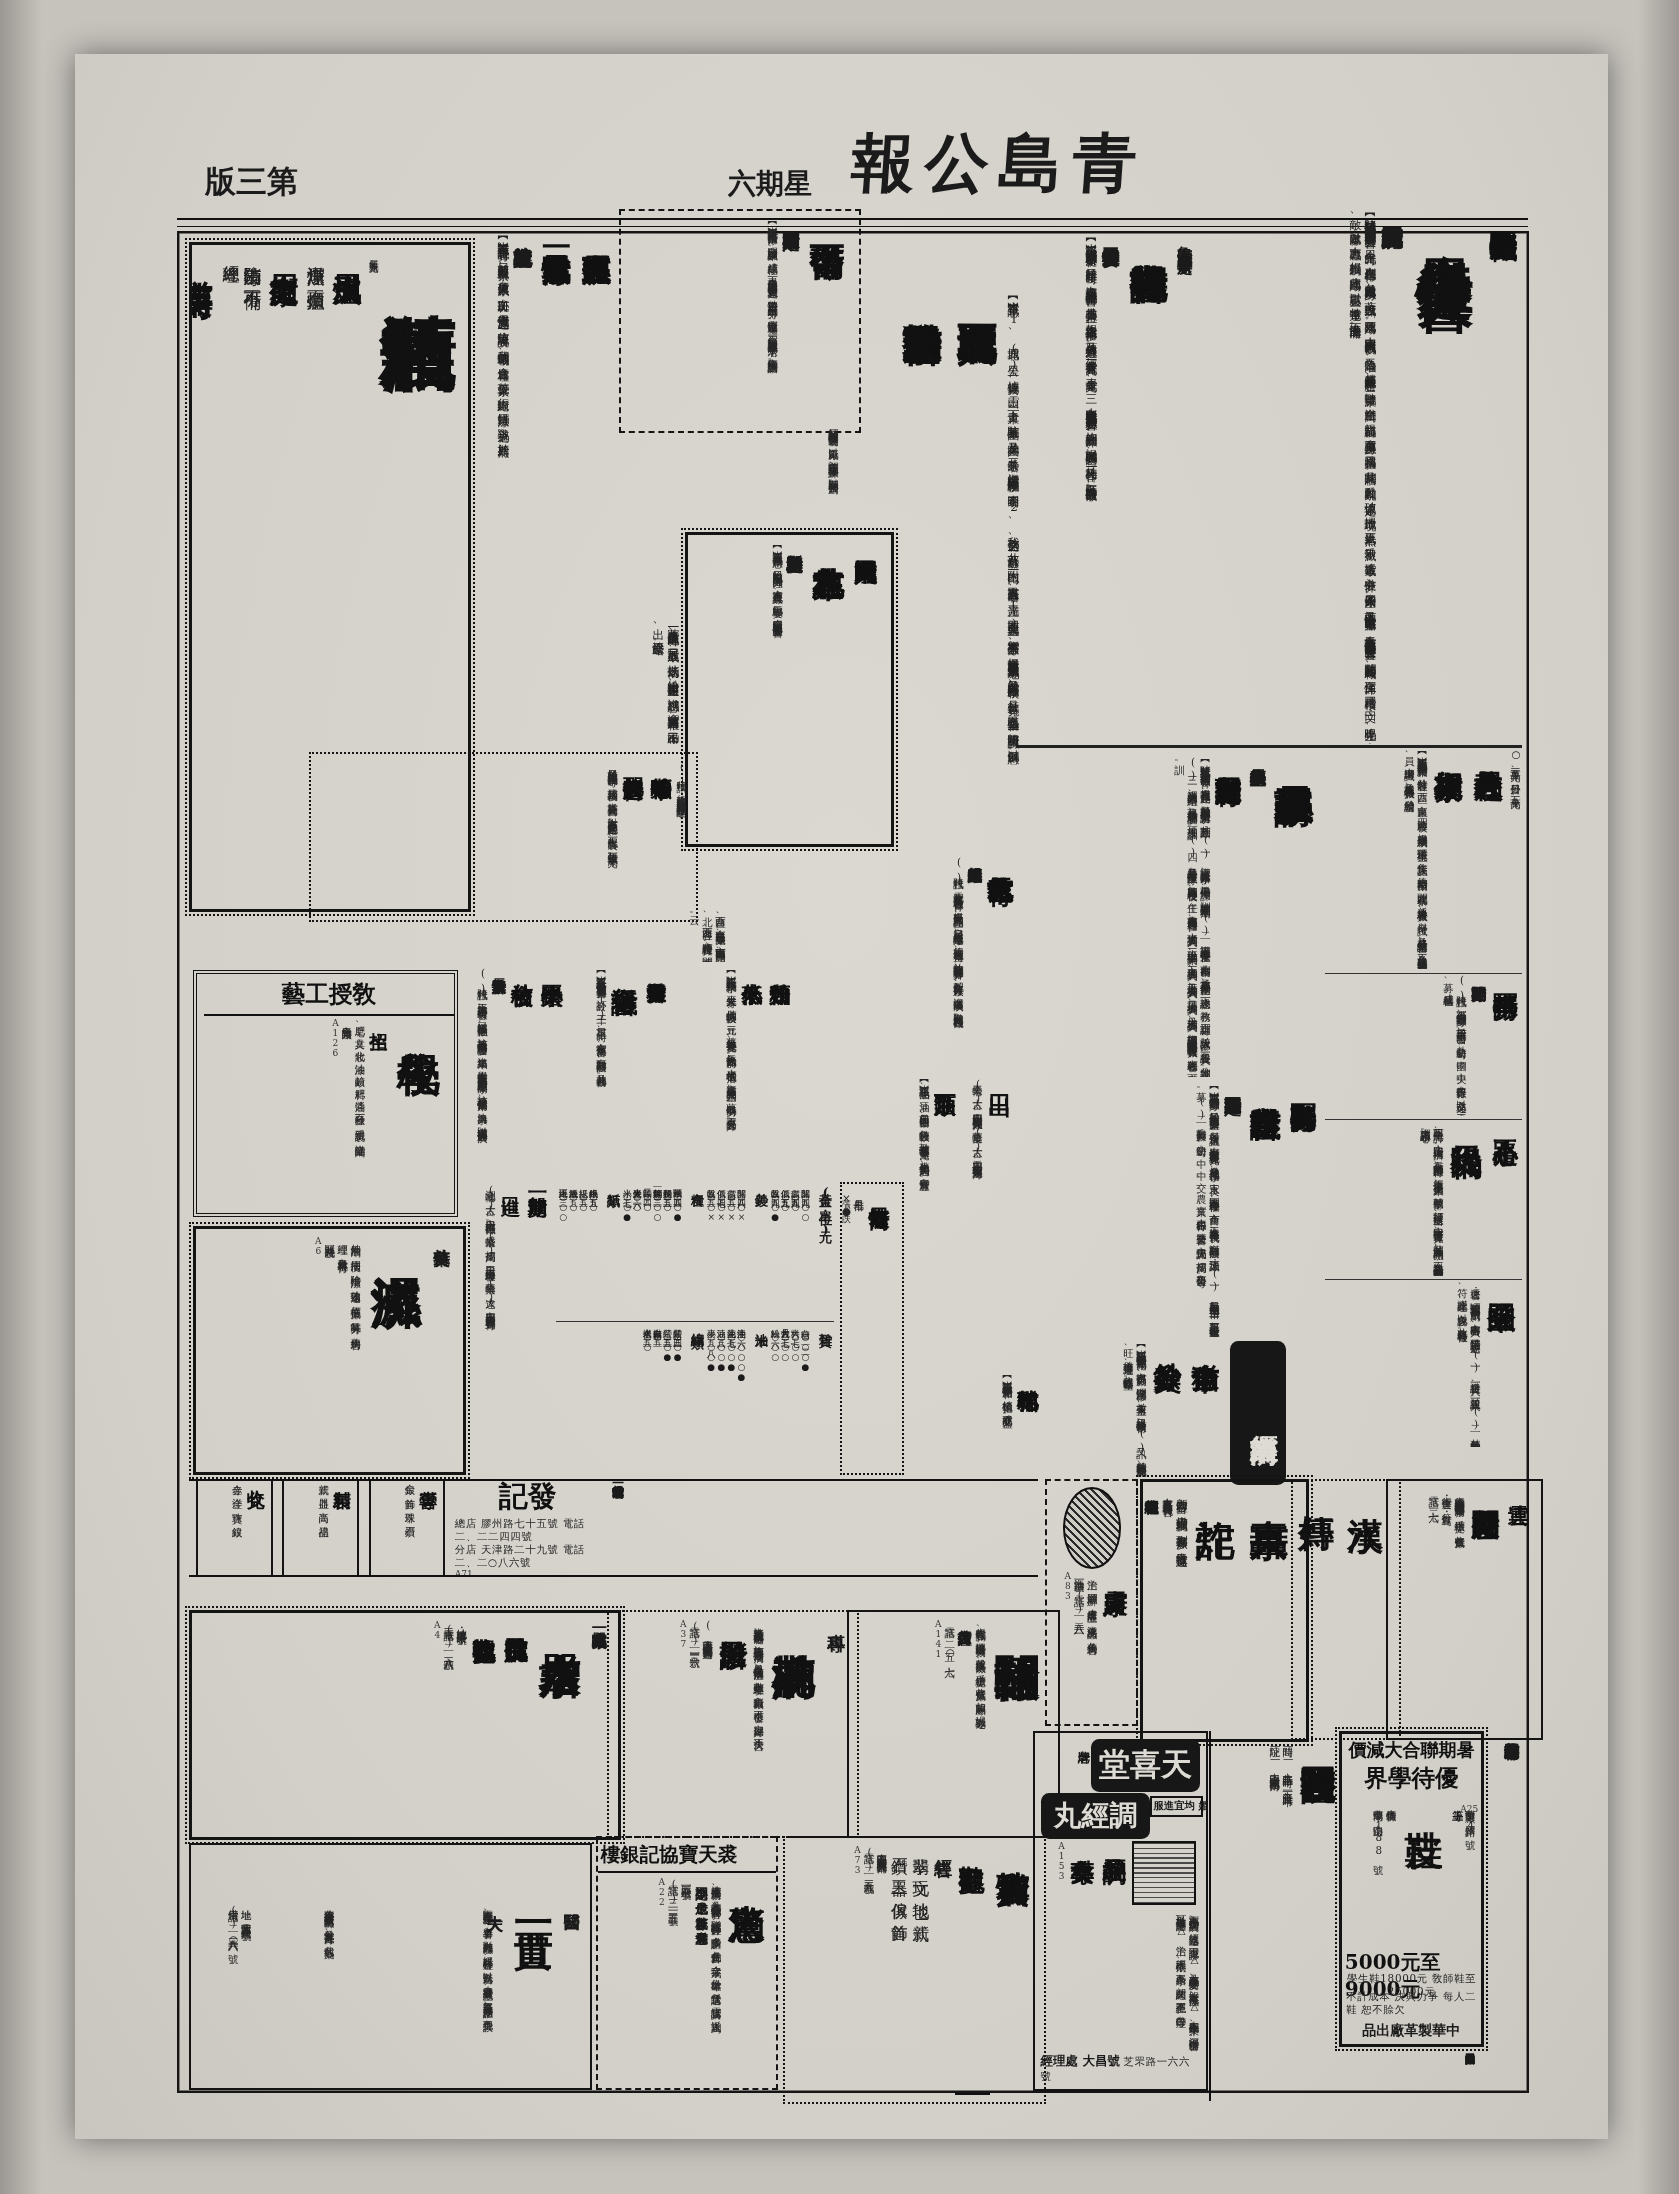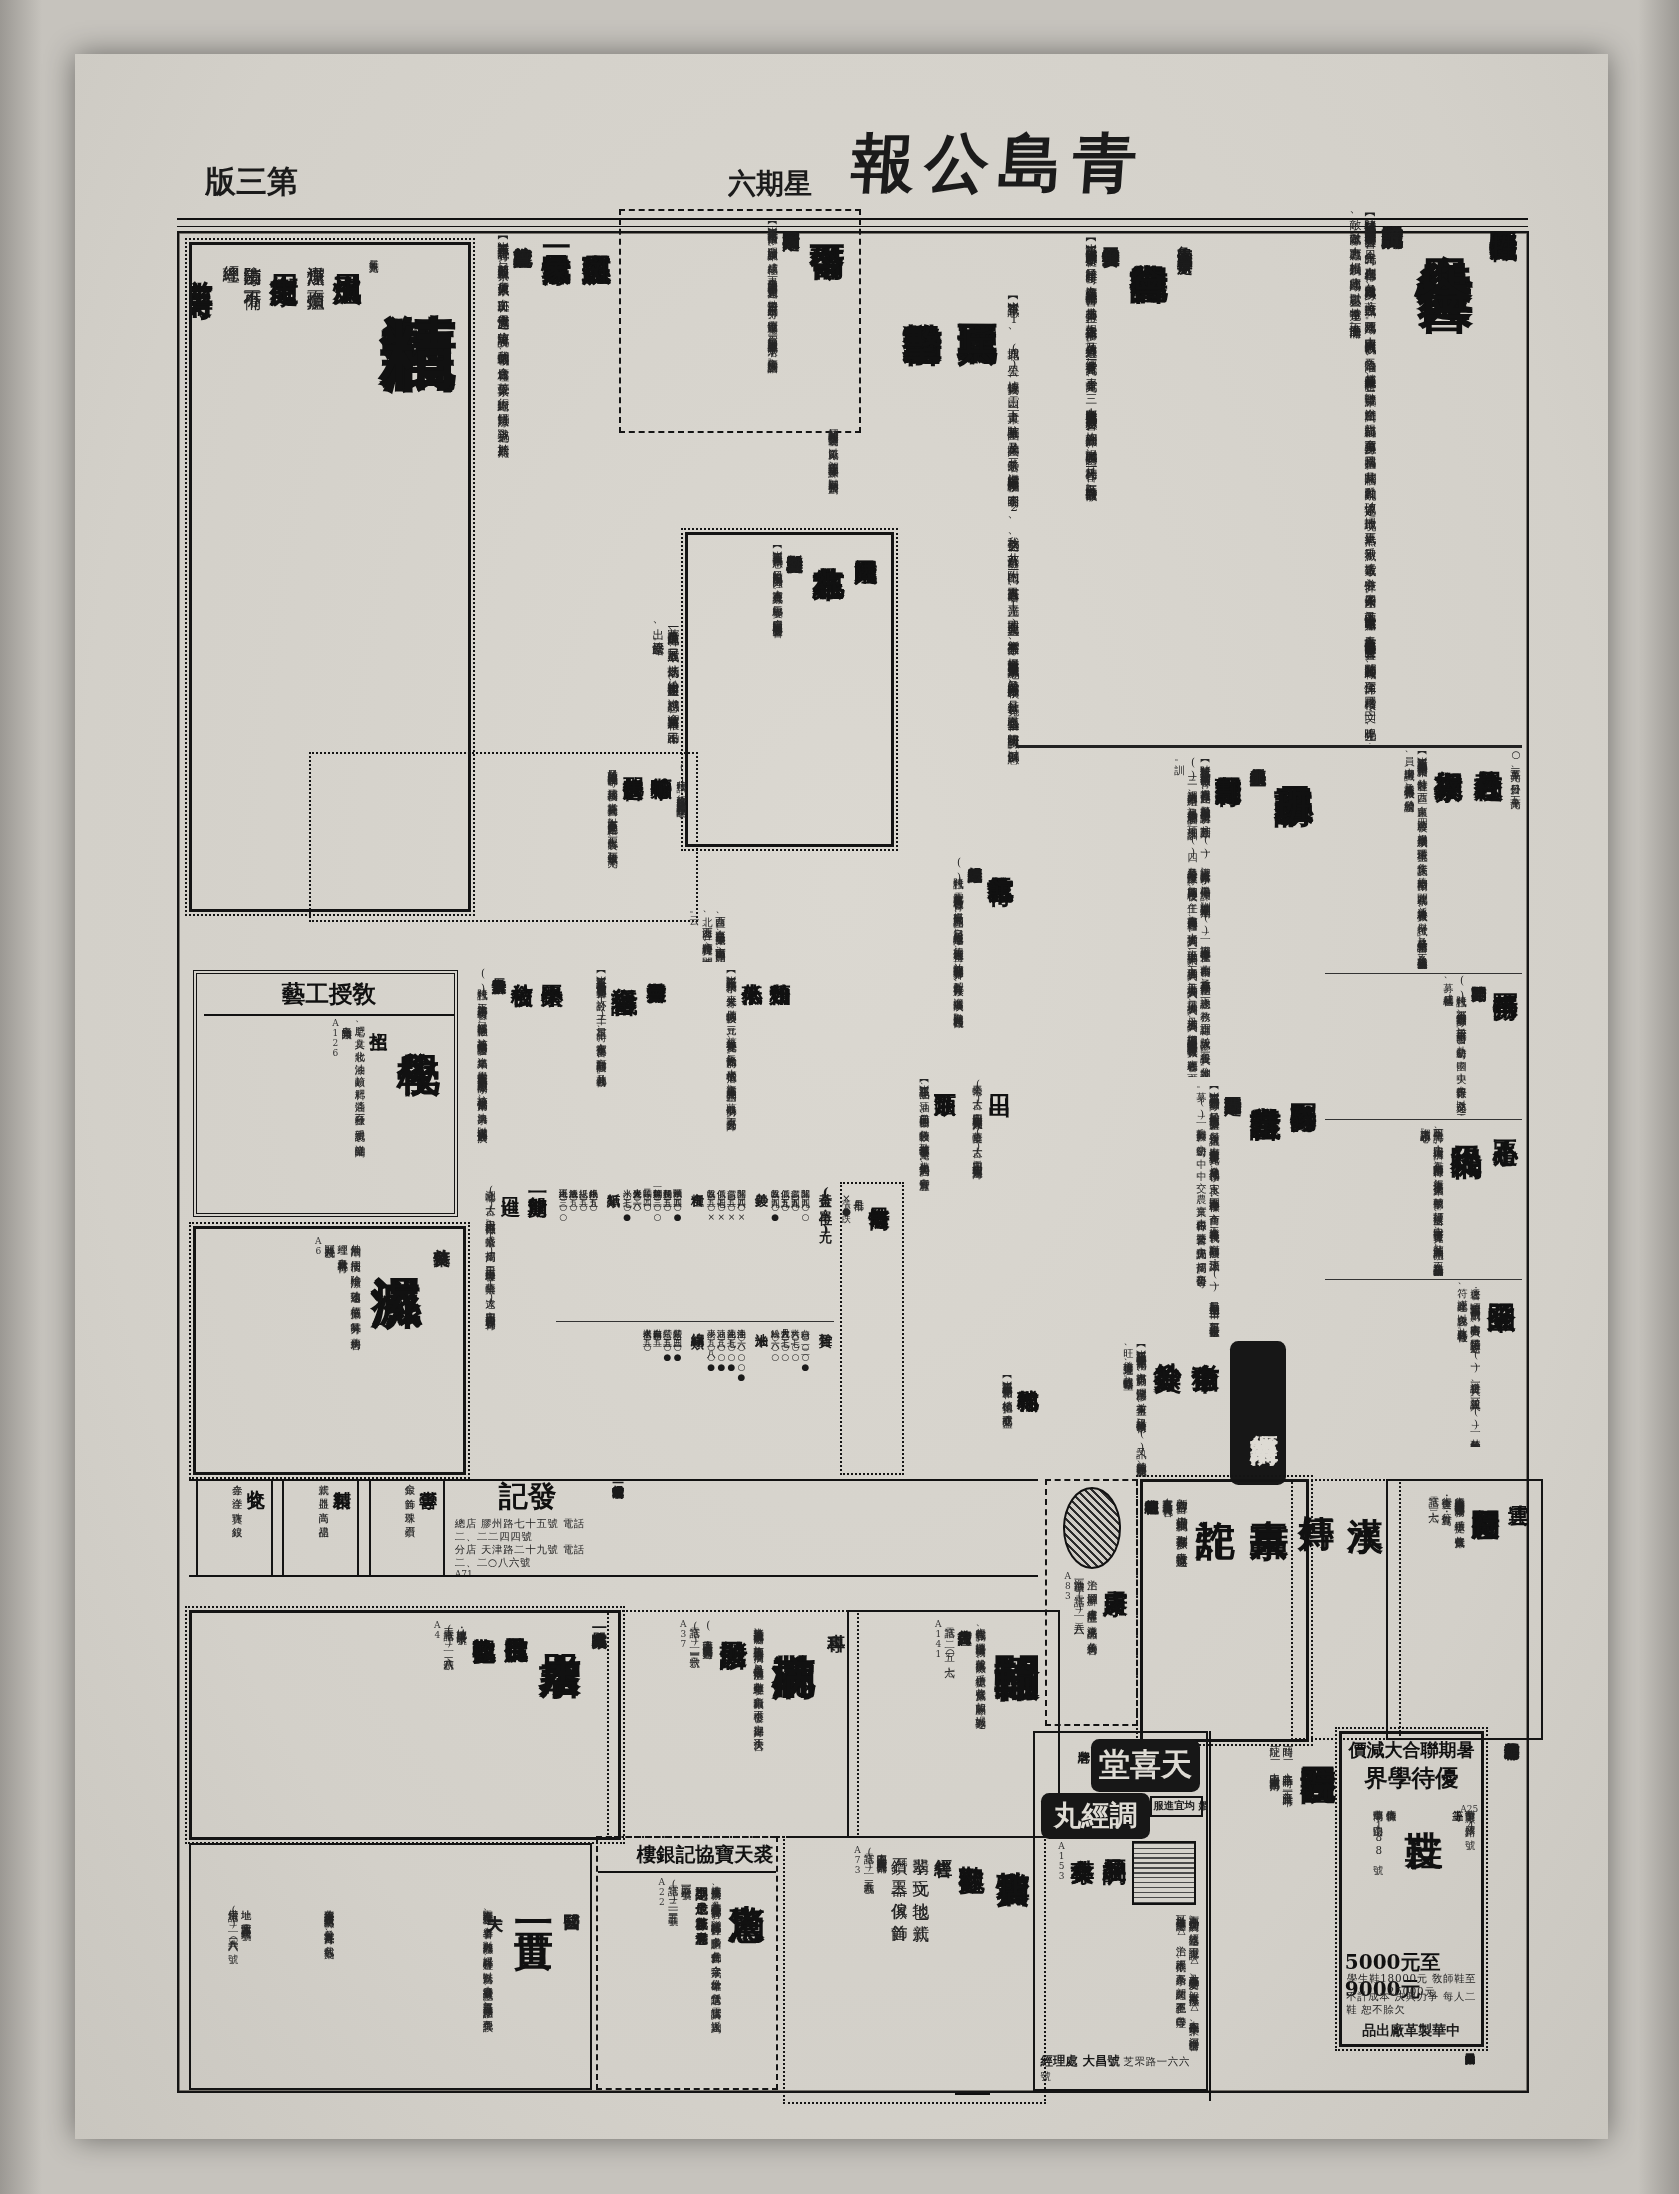--- a/index.html
+++ b/index.html
@@ -377,21 +377,21 @@
       <div class="v bd-s" style="height:100%;flex:1;">本醫士在青懸壺多年、名譽卓著、對於內傷外感、婦科小兒科各症、以醫爲念、赤貧者診費減半、每逢一三五日如期應診、免費不誤。</div>
       <div class="v bd-s" style="height:100%;width:76px;">本藥房採辦各省川廣生熟藥材、發兌古方丸散膏丹、代客煎藥</div>
       <div class="v" style="height:100%;width:56px;">
         <div class="bd-s">地址 天津路西首路北六十一號</div>
         <div class="bd-s">借用電話(二)三八六六○號</div>
       </div>
     </div>
   </div>
 
   <div class="blk bx-dsh" style="left:596px;top:1836px;width:178px;height:250px;">
-    <div class="rtl-h hl undl" style="font-size:19.5px;text-align:right;padding:2.8px;">樓銀記協寶天裘</div>
+    <div class="rtl-h hl undl" style="font-size:19.5px;text-align:left;padding:2.8px;">樓銀記協寶天裘</div>
     <div class="v" style="position:absolute;left:4.2px;top:39px;right:4.2px;bottom:4.2px;">
       <div class="hl" style="font-size:36px;">驚人消息</div>
       <div class="bd-s">本樓爲推廣業務、凡在本樓購兌赤金首飾者、贈送紋銀首飾壹件、多購多贈、各式金首飾、赤金字戒、份量準確、任意選購、電話購貨、派人送到</div>
       <div class="sub" style="font-size:12.5px;">定期不誤 成色十足 花樣繁多 保君滿意</div>
       <div class="bd-s">縣府路一七一號</div>
       <div class="bd-s">電話(三)一三三五號</div>
       <div class="code">A22</div>
     </div>
   </div>
 

